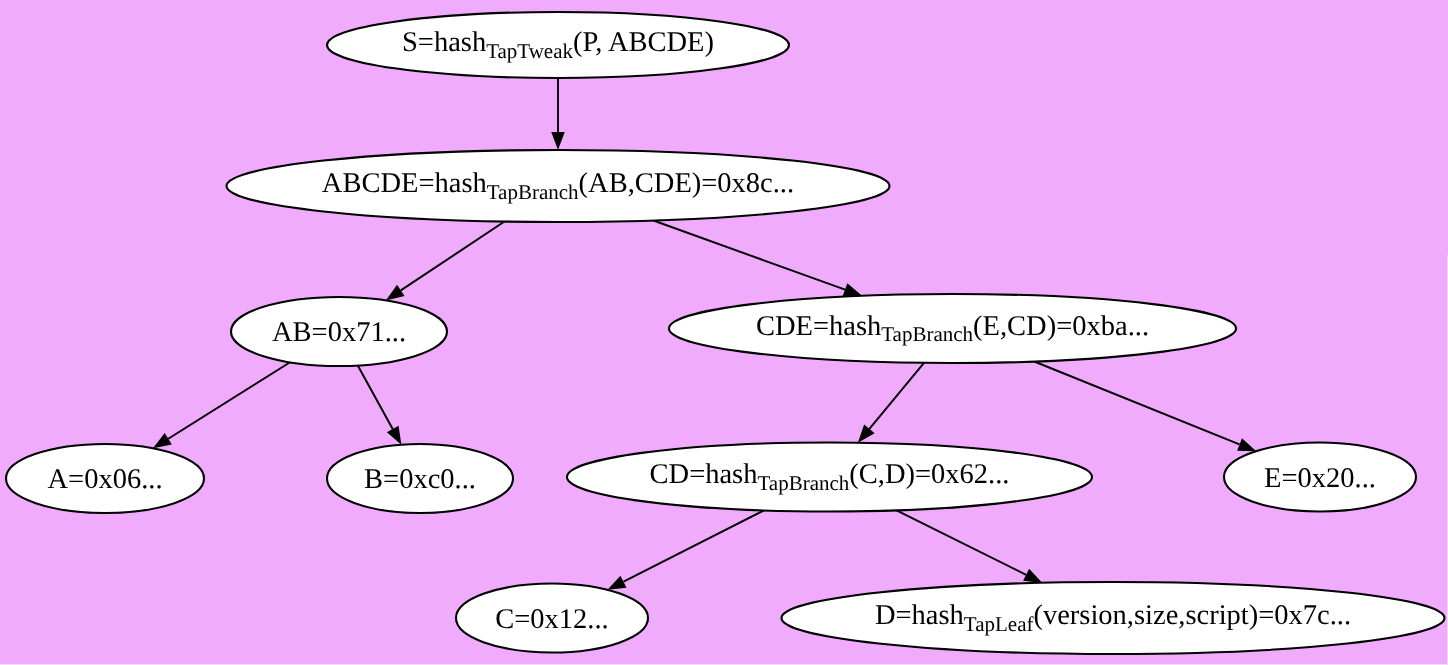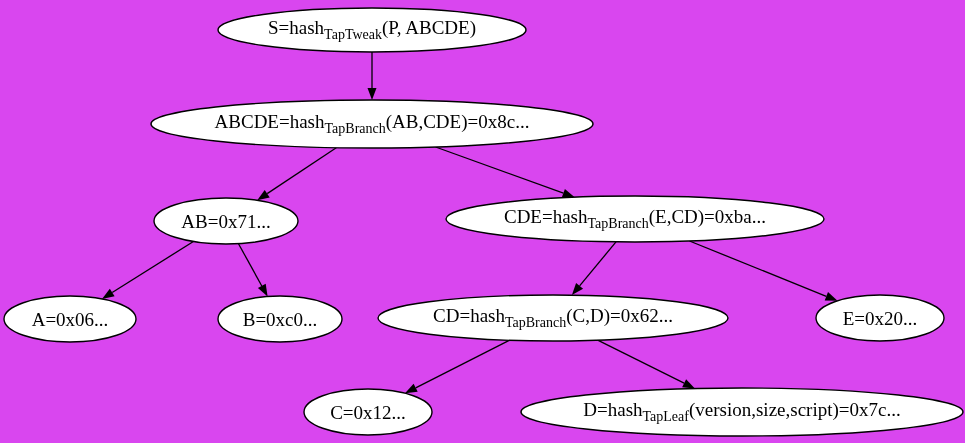--- a/index.html
+++ b/index.html
@@ -5,21 +5,21 @@
   html, body {
     margin: 0;
     padding: 0;
     background: #ffffff;
     font-family: "Liberation Serif", "DejaVu Serif", serif;
   }
   .stage {
     position: relative;
     width: 965px;
     height: 443px;
-    background: #d946ef;
+    background: #f0abfc;
     overflow: hidden;
   }
   svg text {
     font-family: "Liberation Serif", "DejaVu Serif", serif;
     fill: #000000;
   }
 </style>
 </head>
 <body>
 

